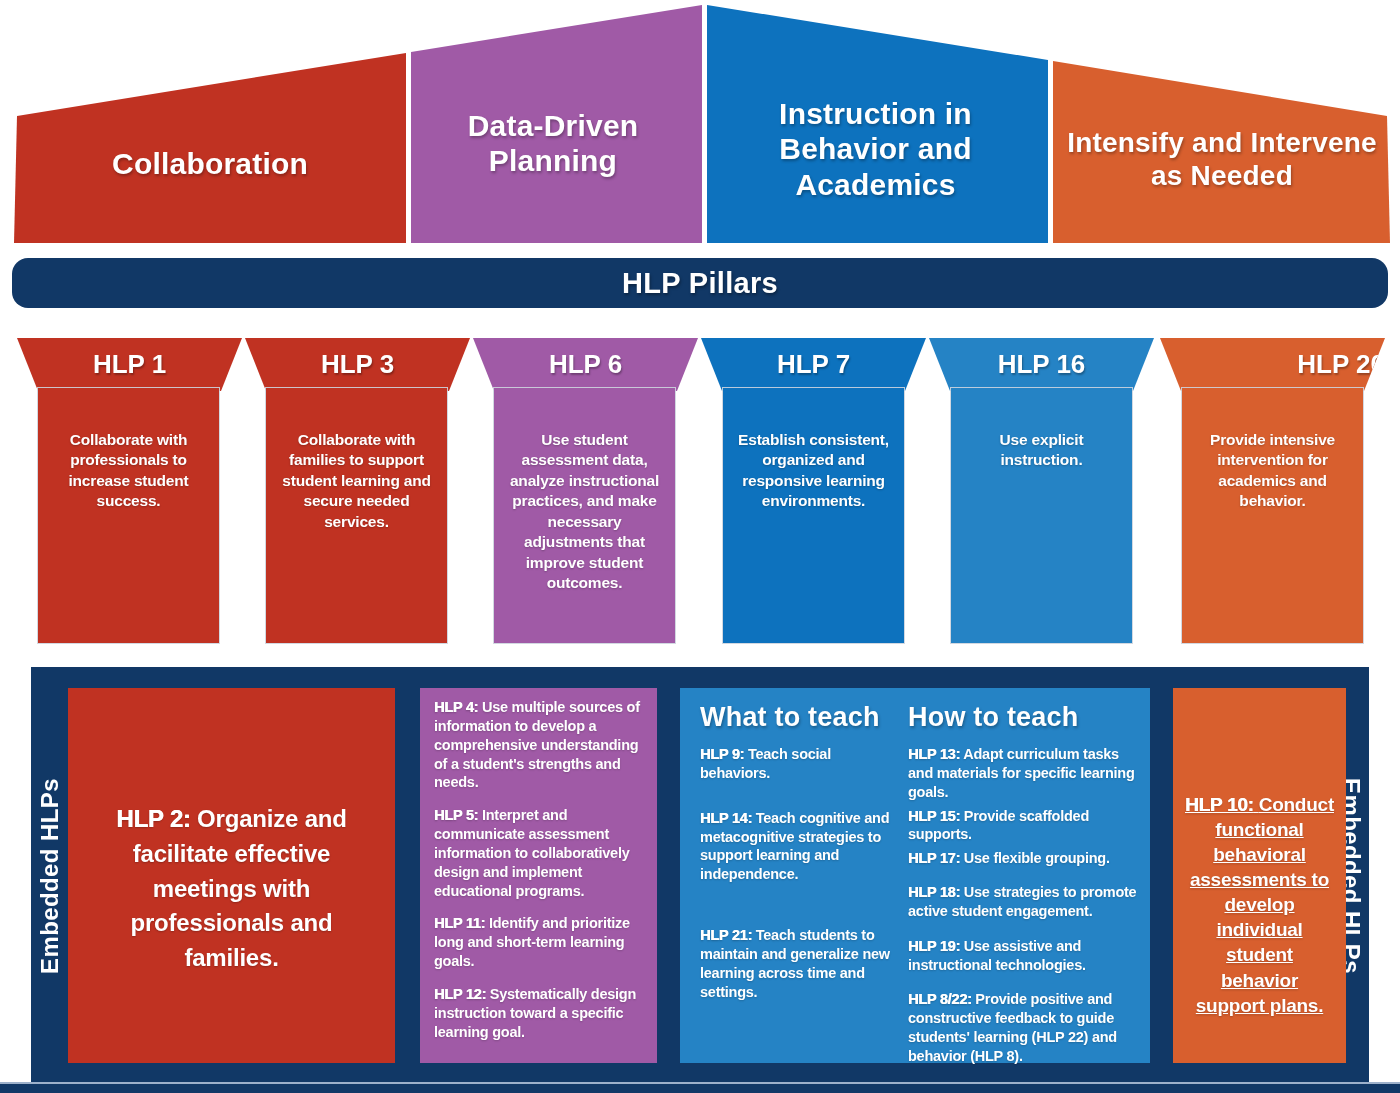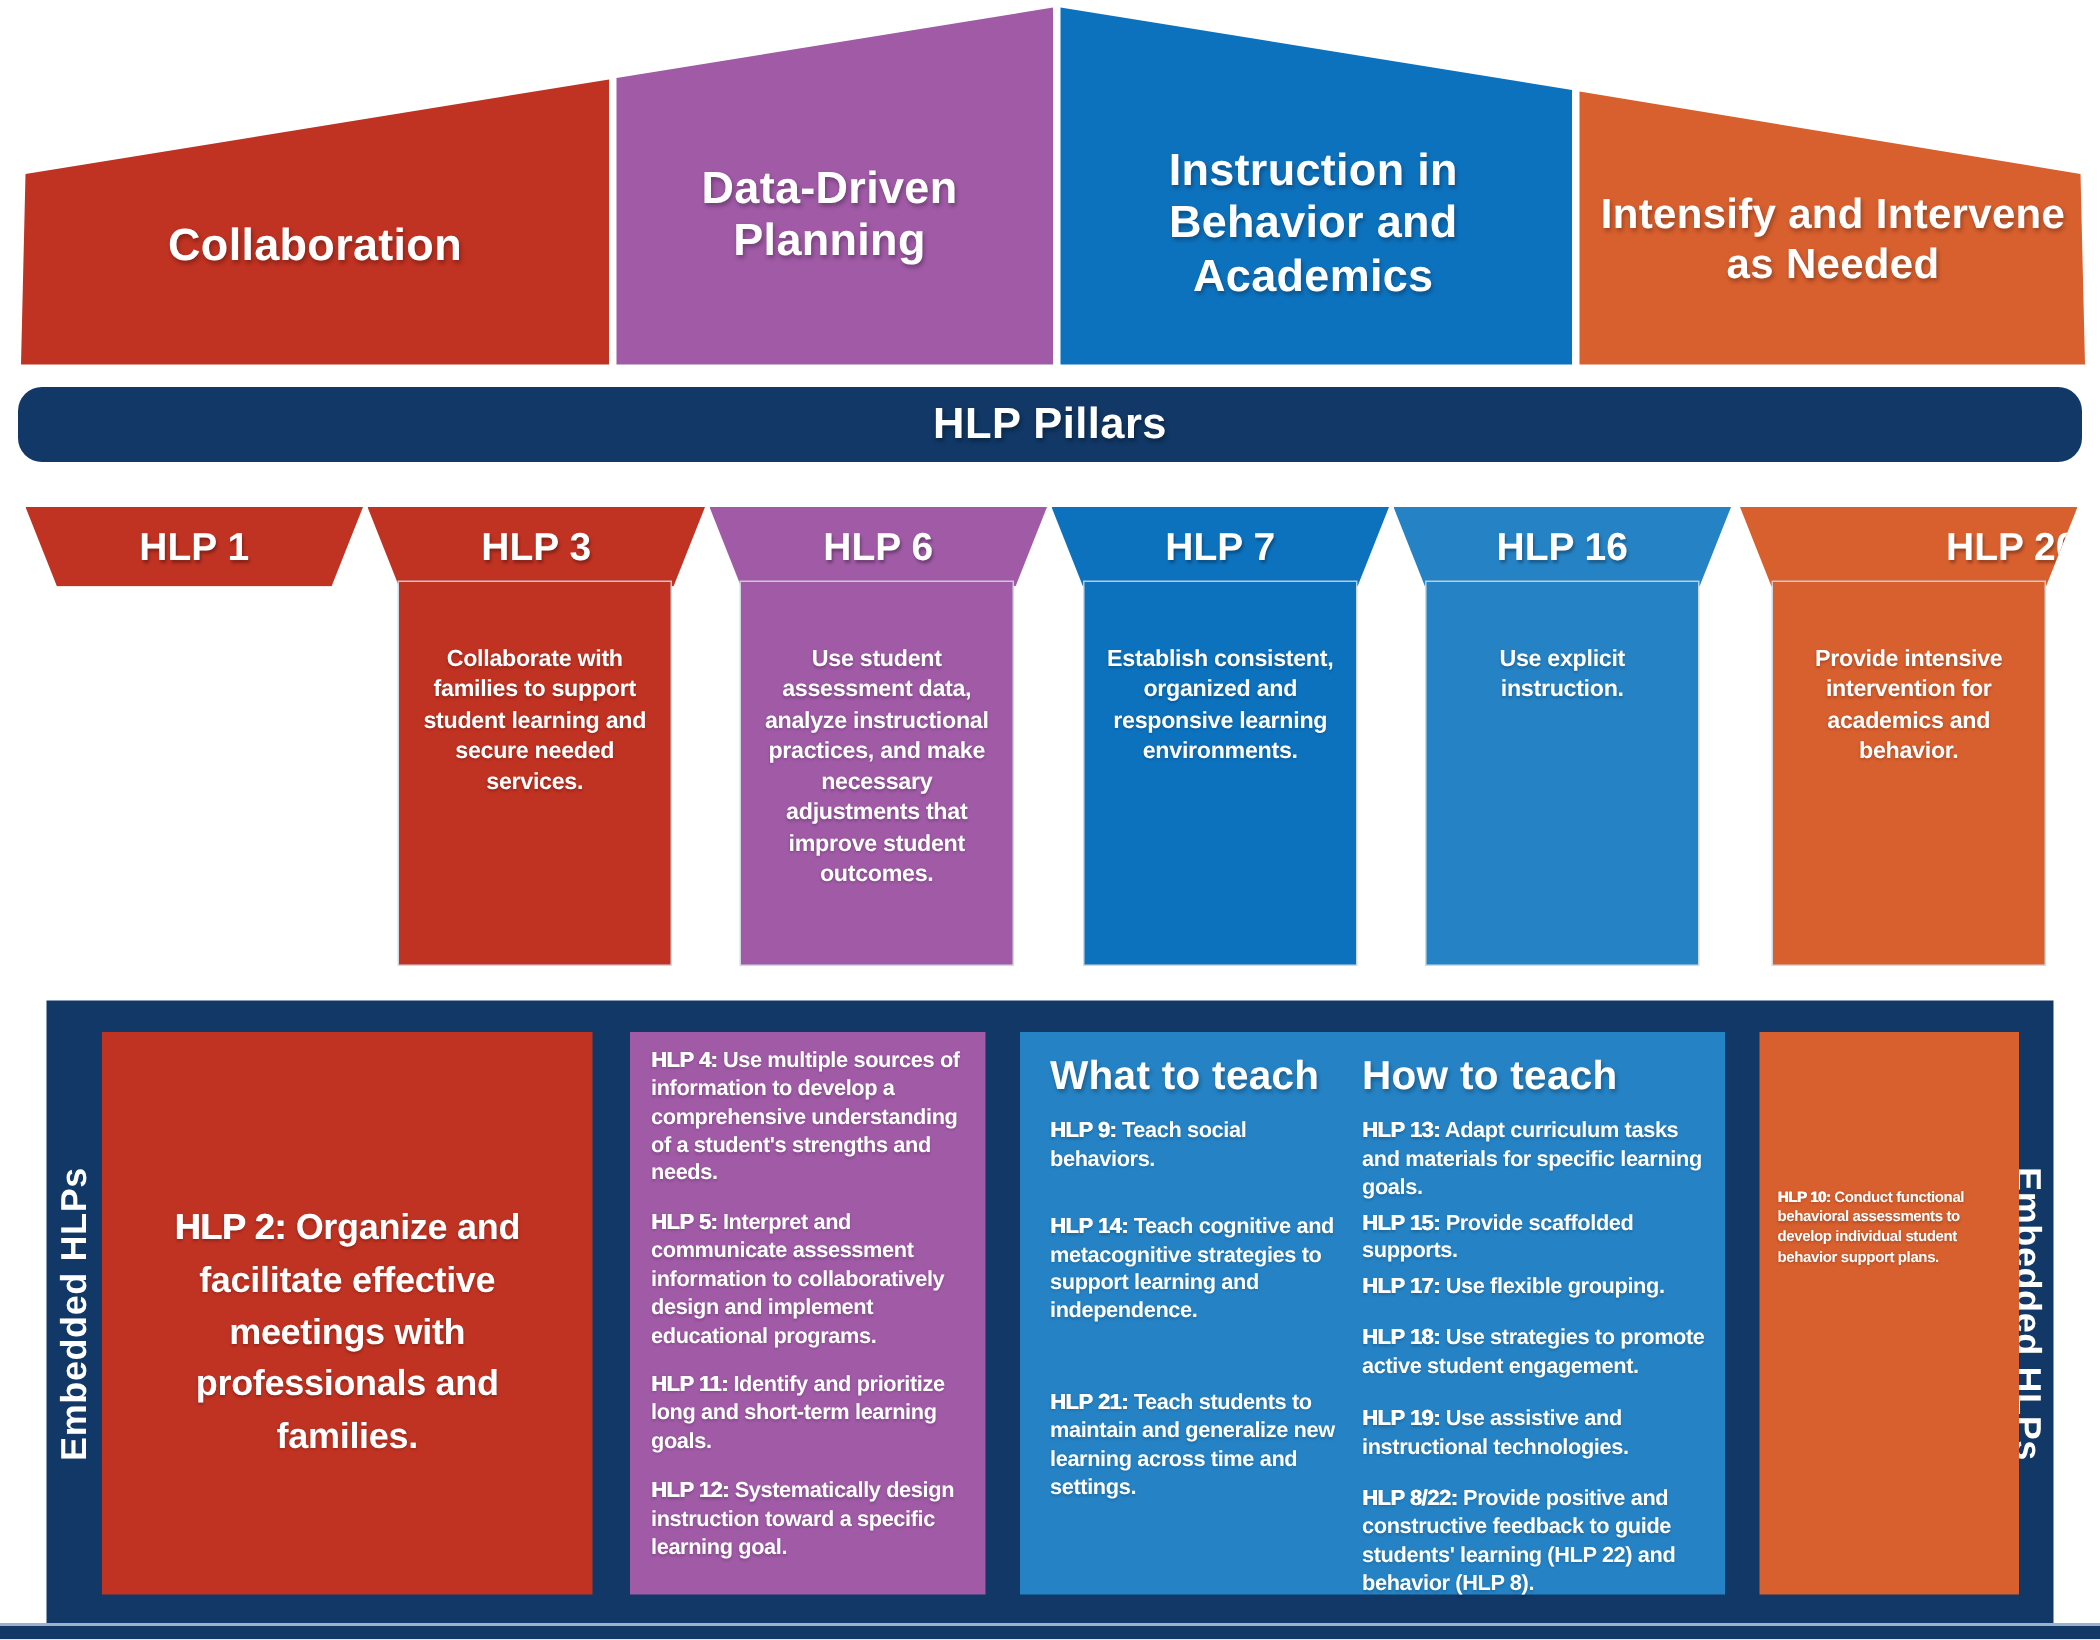--- a/index.html
+++ b/index.html
@@ -72,22 +72,22 @@
   }
   .what p.i9{margin-bottom:26px;}
   .what p.i14{margin-bottom:42px;}
   .how p.i13{margin-bottom:5px;}
   .how p.i15{margin-bottom:5px;}
   .how p.i17{margin-bottom:15px;}
   .how p.i18{margin-bottom:16px;}
   .how p.i19{margin-bottom:16px;}
   .box-orange{left:1173px;width:173px;}
   .box-orange p{
-    margin:0;padding:104px 12px 0;text-align:left;font-size:10px;line-height:1.32;
-    font-weight:700;letter-spacing:-.25px;text-shadow:0 1px 2px rgba(0,0,0,.25);
+    margin:0;padding:104px 12px 0;text-align:center;font-size:19px;line-height:1.32;
+    font-weight:700;letter-spacing:-.25px;text-shadow:0 1px 2px rgba(0,0,0,.25);text-decoration:underline;
   }
 </style>
 </head>
 <body>
 
 <div class="stage">
 
   <svg width="1400" height="250" viewBox="0 0 1400 250">
     <polygon class="fill-red" points="17,116 406,53 406,243 14,243"></polygon>
     <polygon class="fill-purple" points="411,52 702,5 702,243 411,243"></polygon>
@@ -103,20 +103,23 @@
     <span>HLP Pillars</span>
   </div>
 
   <div class="cap bg-red" style="left:17px;">HLP 1</div>
   <div class="cap bg-red" style="left:245px;">HLP 3</div>
   <div class="cap bg-purple" style="left:473px;">HLP 6</div>
   <div class="cap bg-blue" style="left:701px;">HLP 7</div>
   <div class="cap bg-lblue" style="left:929px;">HLP 16</div>
   <div class="cap bg-orange" style="left:1160px;text-align:right;">HLP 20</div>
 
+  <div class="pillar-body bg-red" style="left:38px;">
+      <p>Collaborate with professionals to increase student success.</p>
+    </div>
   <div class="pillar-body bg-red" style="left:266px;">
       <p>Collaborate with families to support student learning and secure needed services.</p>
     </div>
   <div class="pillar-body bg-purple" style="left:494px;">
       <p>Use student assessment data, analyze instructional practices, and make necessary adjustments that improve student outcomes.</p>
     </div>
   <div class="pillar-body bg-blue" style="left:723px;">
       <p>Establish consistent, organized and responsive learning environments.</p>
     </div>
   <div class="pillar-body bg-lblue" style="left:951px;">

